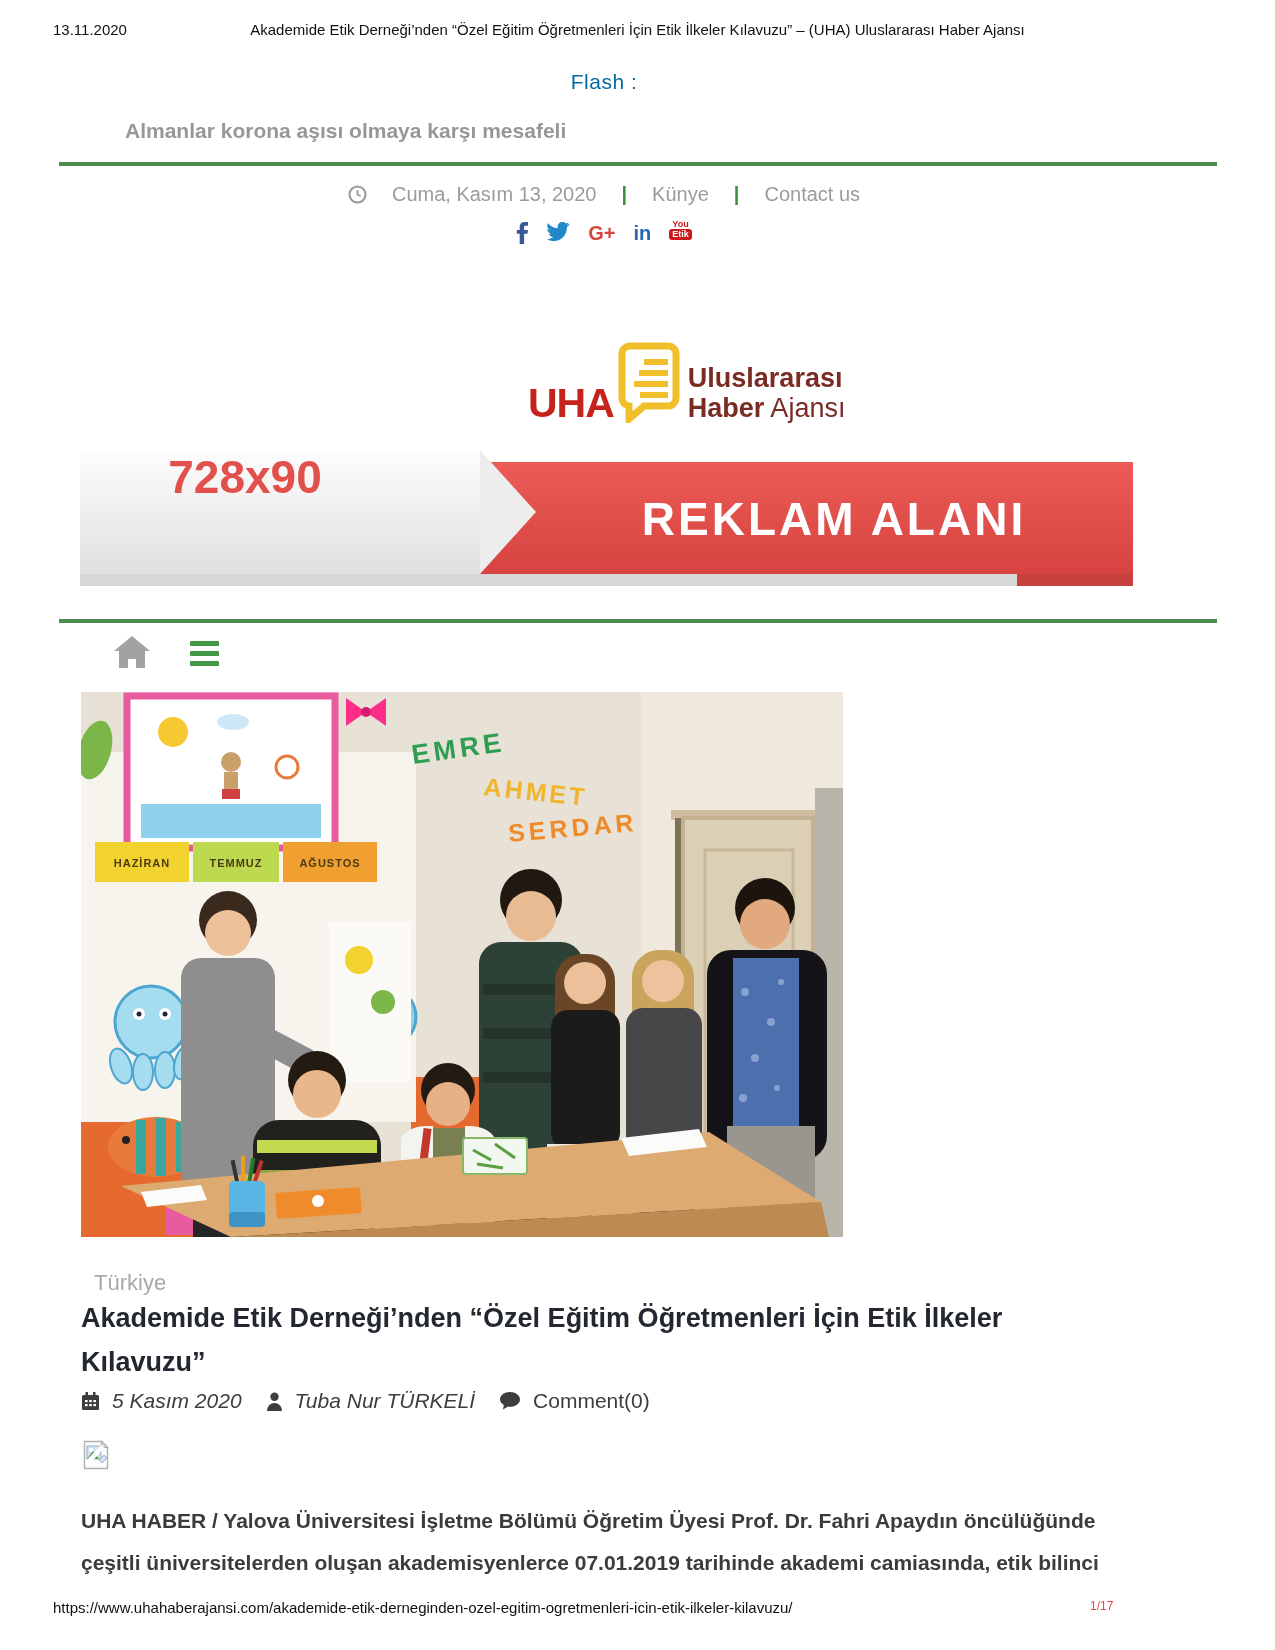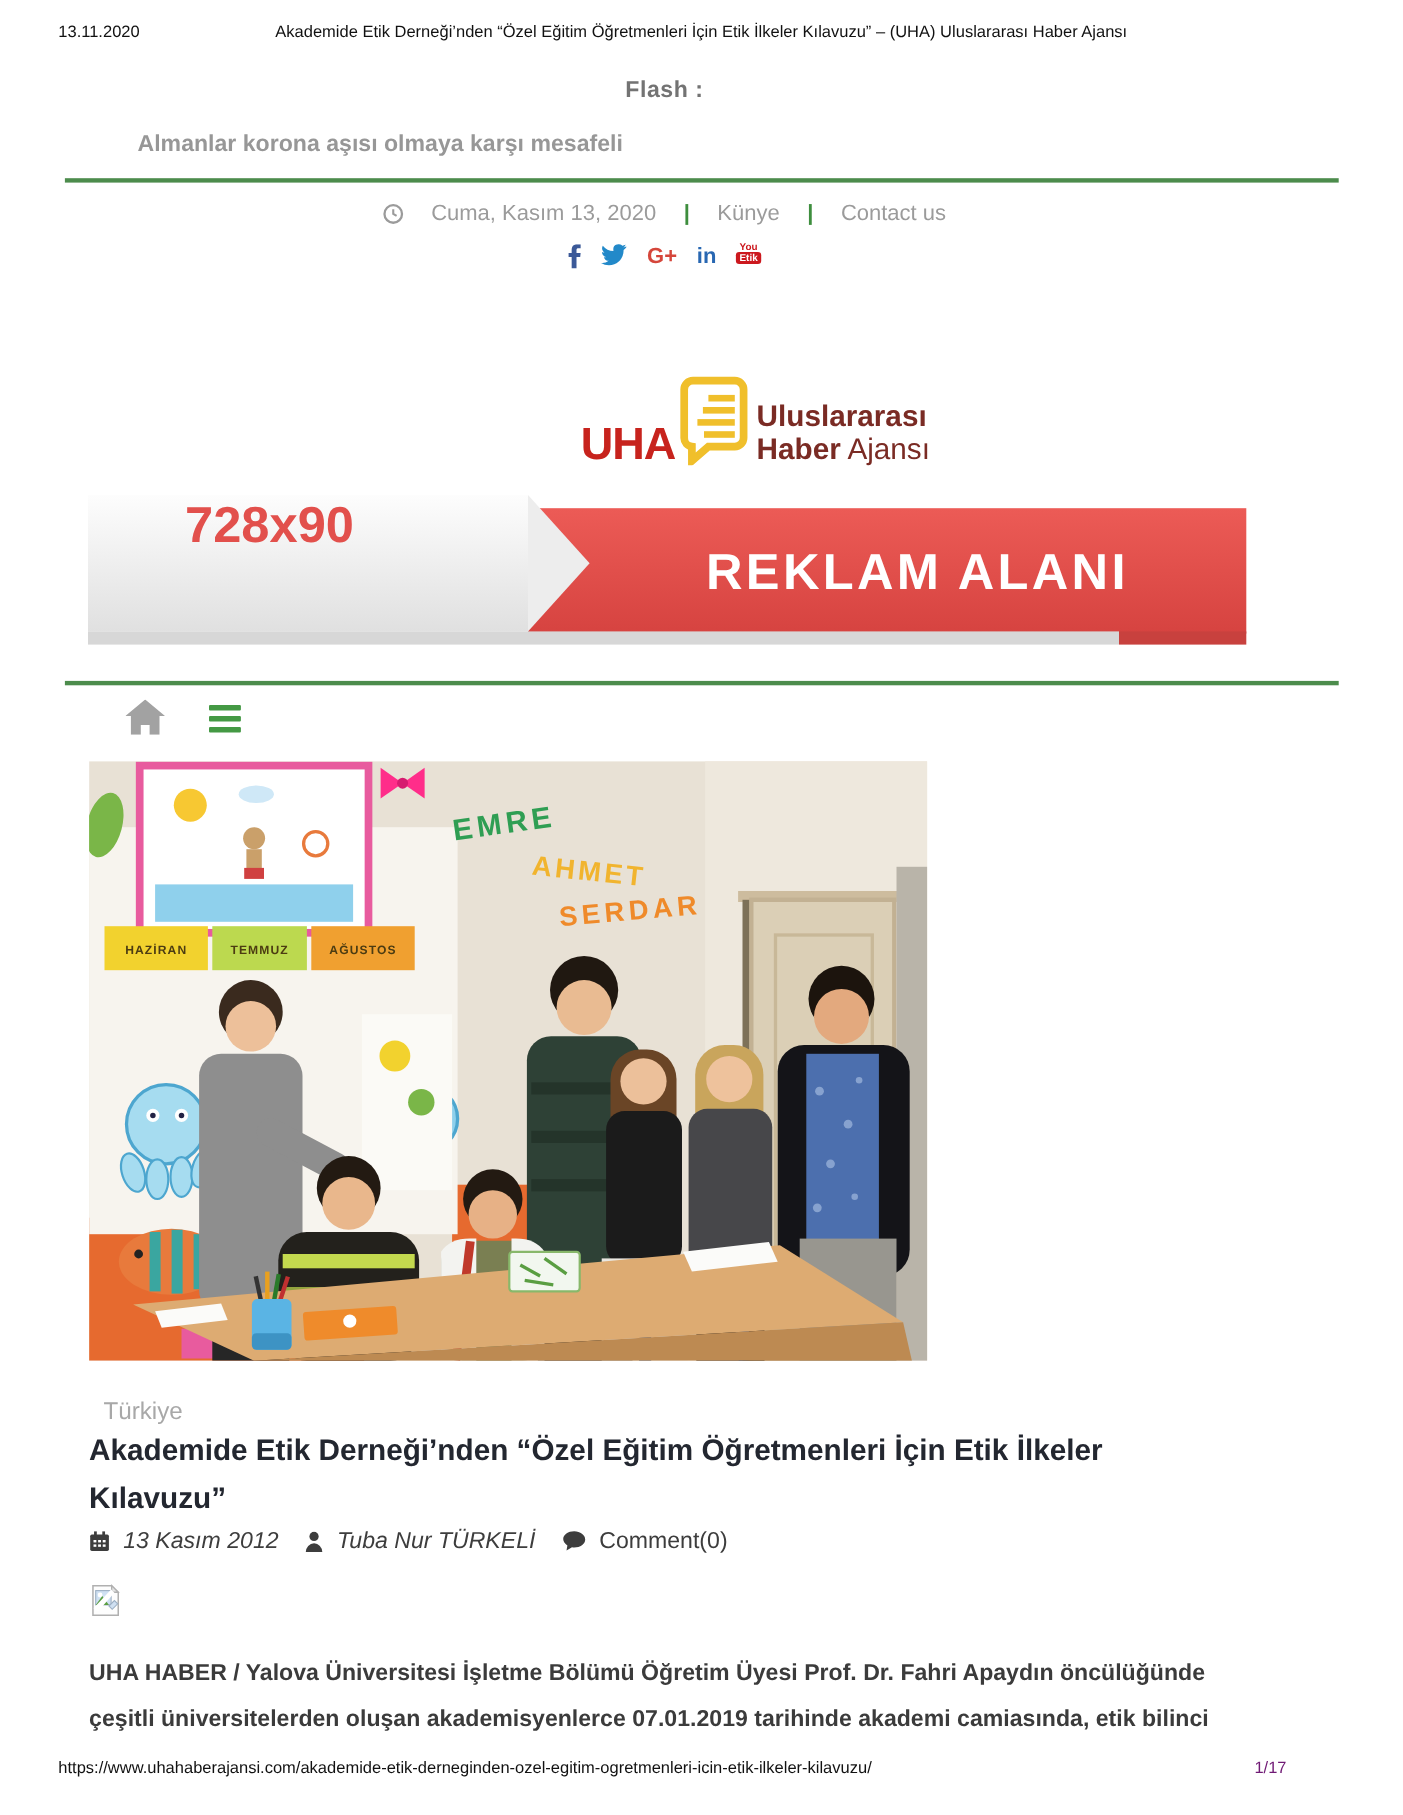--- a/index.html
+++ b/index.html
@@ -3,24 +3,24 @@
 <meta charset="utf-8">
 <style>
   html,body{margin:0;padding:0;background:#fff;}
   body{width:1275px;height:1650px;position:relative;overflow:hidden;
        font-family:"Liberation Sans",sans-serif;color:#222;}
   .abs{position:absolute;}
   
   .print-date{left:53px;top:21px;font-size:15px;color:#111;}
   .print-title{left:0;width:1275px;top:21px;text-align:center;font-size:15px;color:#111;}
   .furl{left:53px;top:1599px;font-size:15px;color:#111;}
-  .fpage{left:1090px;top:1599px;width:130px;text-align:center;font-size:15px;color:#701a75;}
+  .fpage{left:1090px;top:1599px;width:130px;text-align:left;font-size:12px;color:#ef4444;}
   
   .center-col{left:0;width:1208px;text-align:center;}
-  .flash-label{top:70px;font-size:21px;font-weight:700;color:#737373;letter-spacing:.5px;}
+  .flash-label{top:70px;font-size:21px;font-weight:400;color:#0369a1;letter-spacing:.5px;}
   .flash-headline{left:125px;top:119px;font-size:21px;font-weight:700;color:#979797;}
   .divider{left:59px;width:1158px;height:4px;background:#4c8c4c;}
   .d1{top:162px}.d2{top:619px}
   
   .topbar{top:183px;display:flex;justify-content:center;align-items:center;gap:25px;
           font-size:20px;color:#9b9b9b;}
   .sep{color:#3e8e3e;font-weight:700;}
   .tb-link{color:#9b9b9b;text-decoration:none;cursor:pointer;}
   
   .social{top:222px;display:flex;justify-content:center;align-items:flex-start;gap:18px;height:26px;}
@@ -326,21 +326,21 @@
           <g fill="#fff">
             <rect x="4" y="8" width="2.6" height="2.2"></rect>
             <rect x="8.2" y="8" width="2.6" height="2.2"></rect>
             <rect x="12.4" y="8" width="2.6" height="2.2"></rect>
             <rect x="4" y="12" width="2.6" height="2.2"></rect>
             <rect x="8.2" y="12" width="2.6" height="2.2"></rect>
             <rect x="12.4" y="12" width="2.6" height="2.2"></rect>
           </g>
         </svg>
     </span>
-    <span class="it">13 Kasım 2012</span>
+    <span class="it">5 Kasım 2020</span>
     <span class="mgap">
       <svg width="17" height="19" viewBox="0 0 17 19">
           <circle cx="8.5" cy="4.8" r="4.2" fill="#3d3d3d"></circle>
           <path d="M1 19a7.5 8 0 0 1 15 0z" fill="#3d3d3d"></path>
         </svg>
     </span>
     <a class="it">Tuba Nur TÜRKELİ</a>
     <span class="mgap">
       <svg width="22" height="20" viewBox="0 0 22 20">
           <path d="M11 1C5.5 1 1 4.2 1 8.2c0 2.3 1.5 4.4 3.8 5.7L4 18.5l5-2.9c.7.1 1.3.2 2 .2 5.5 0 10-3.2 10-7.3S16.5 1 11 1z" fill="#3d3d3d"></path>

